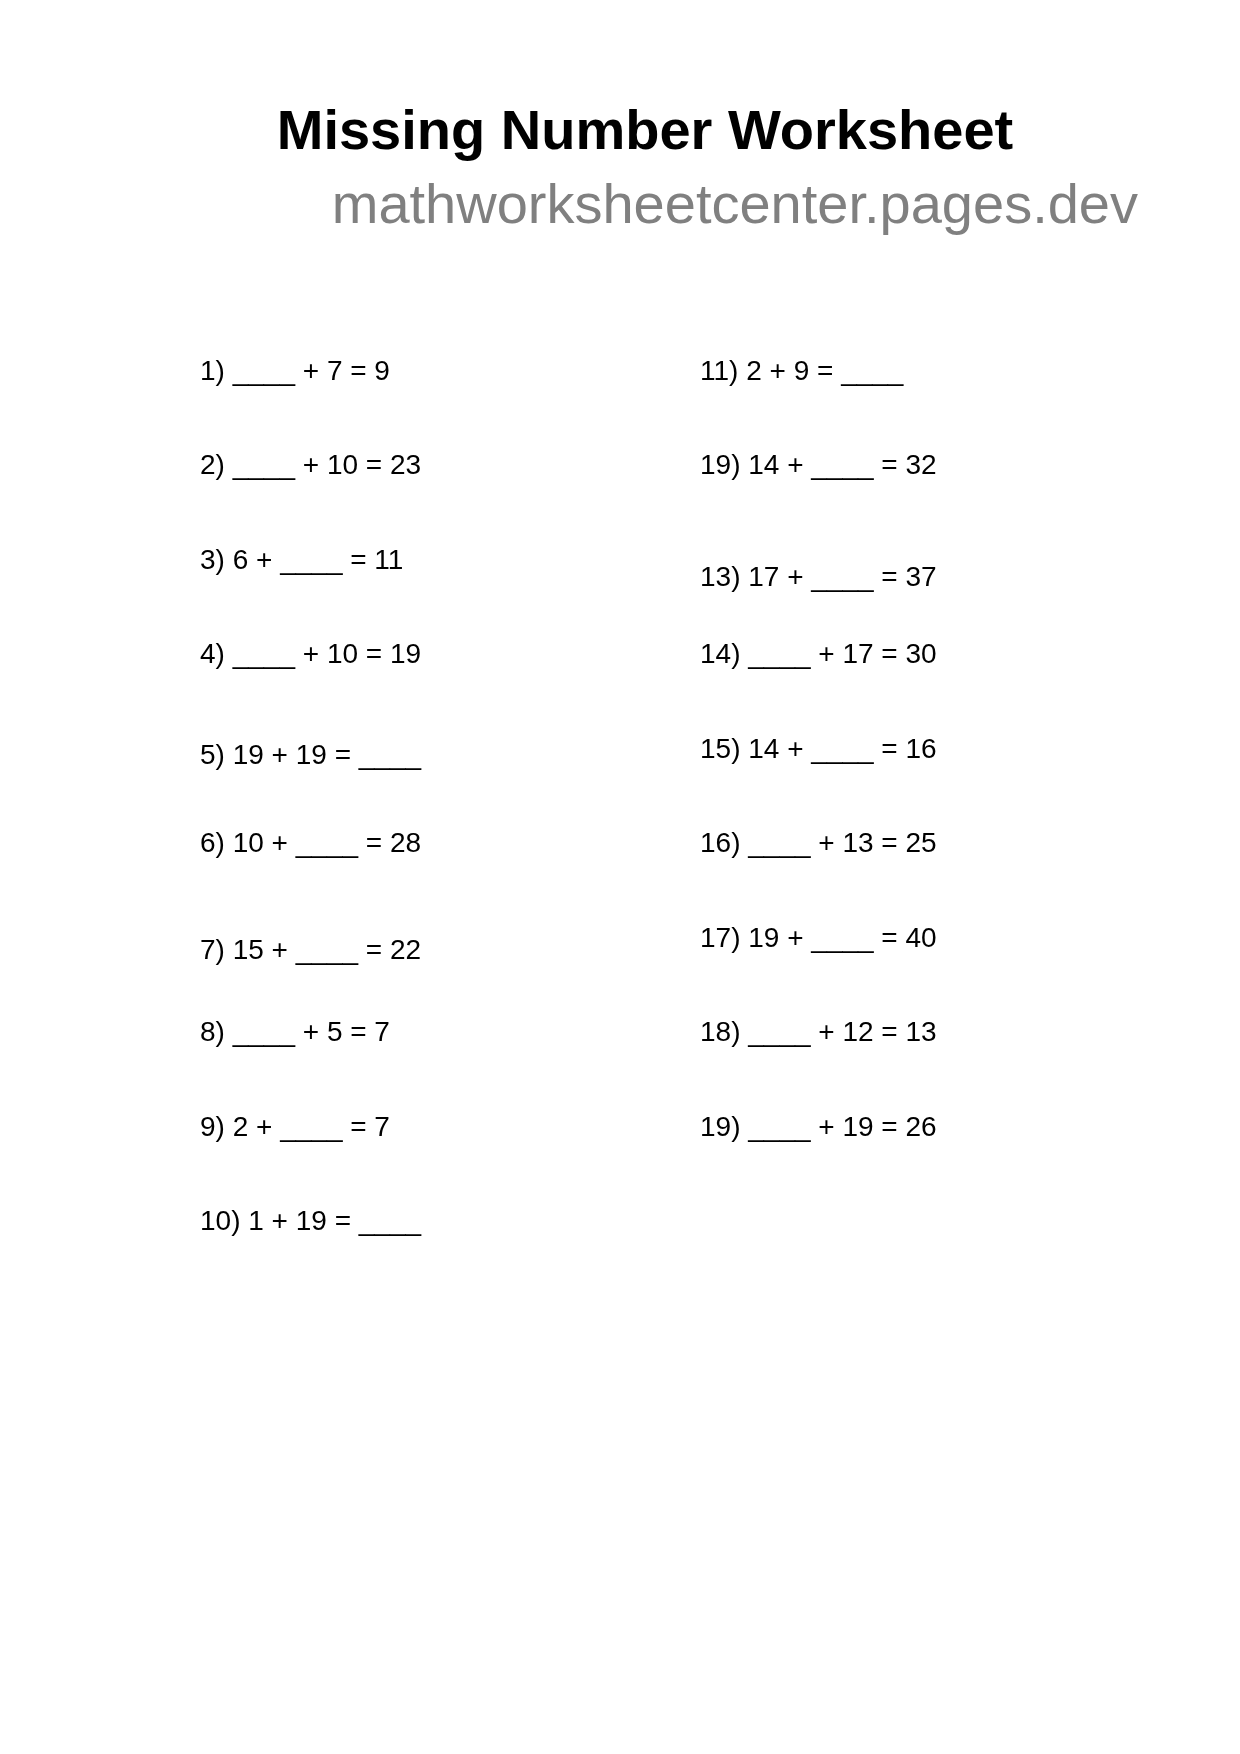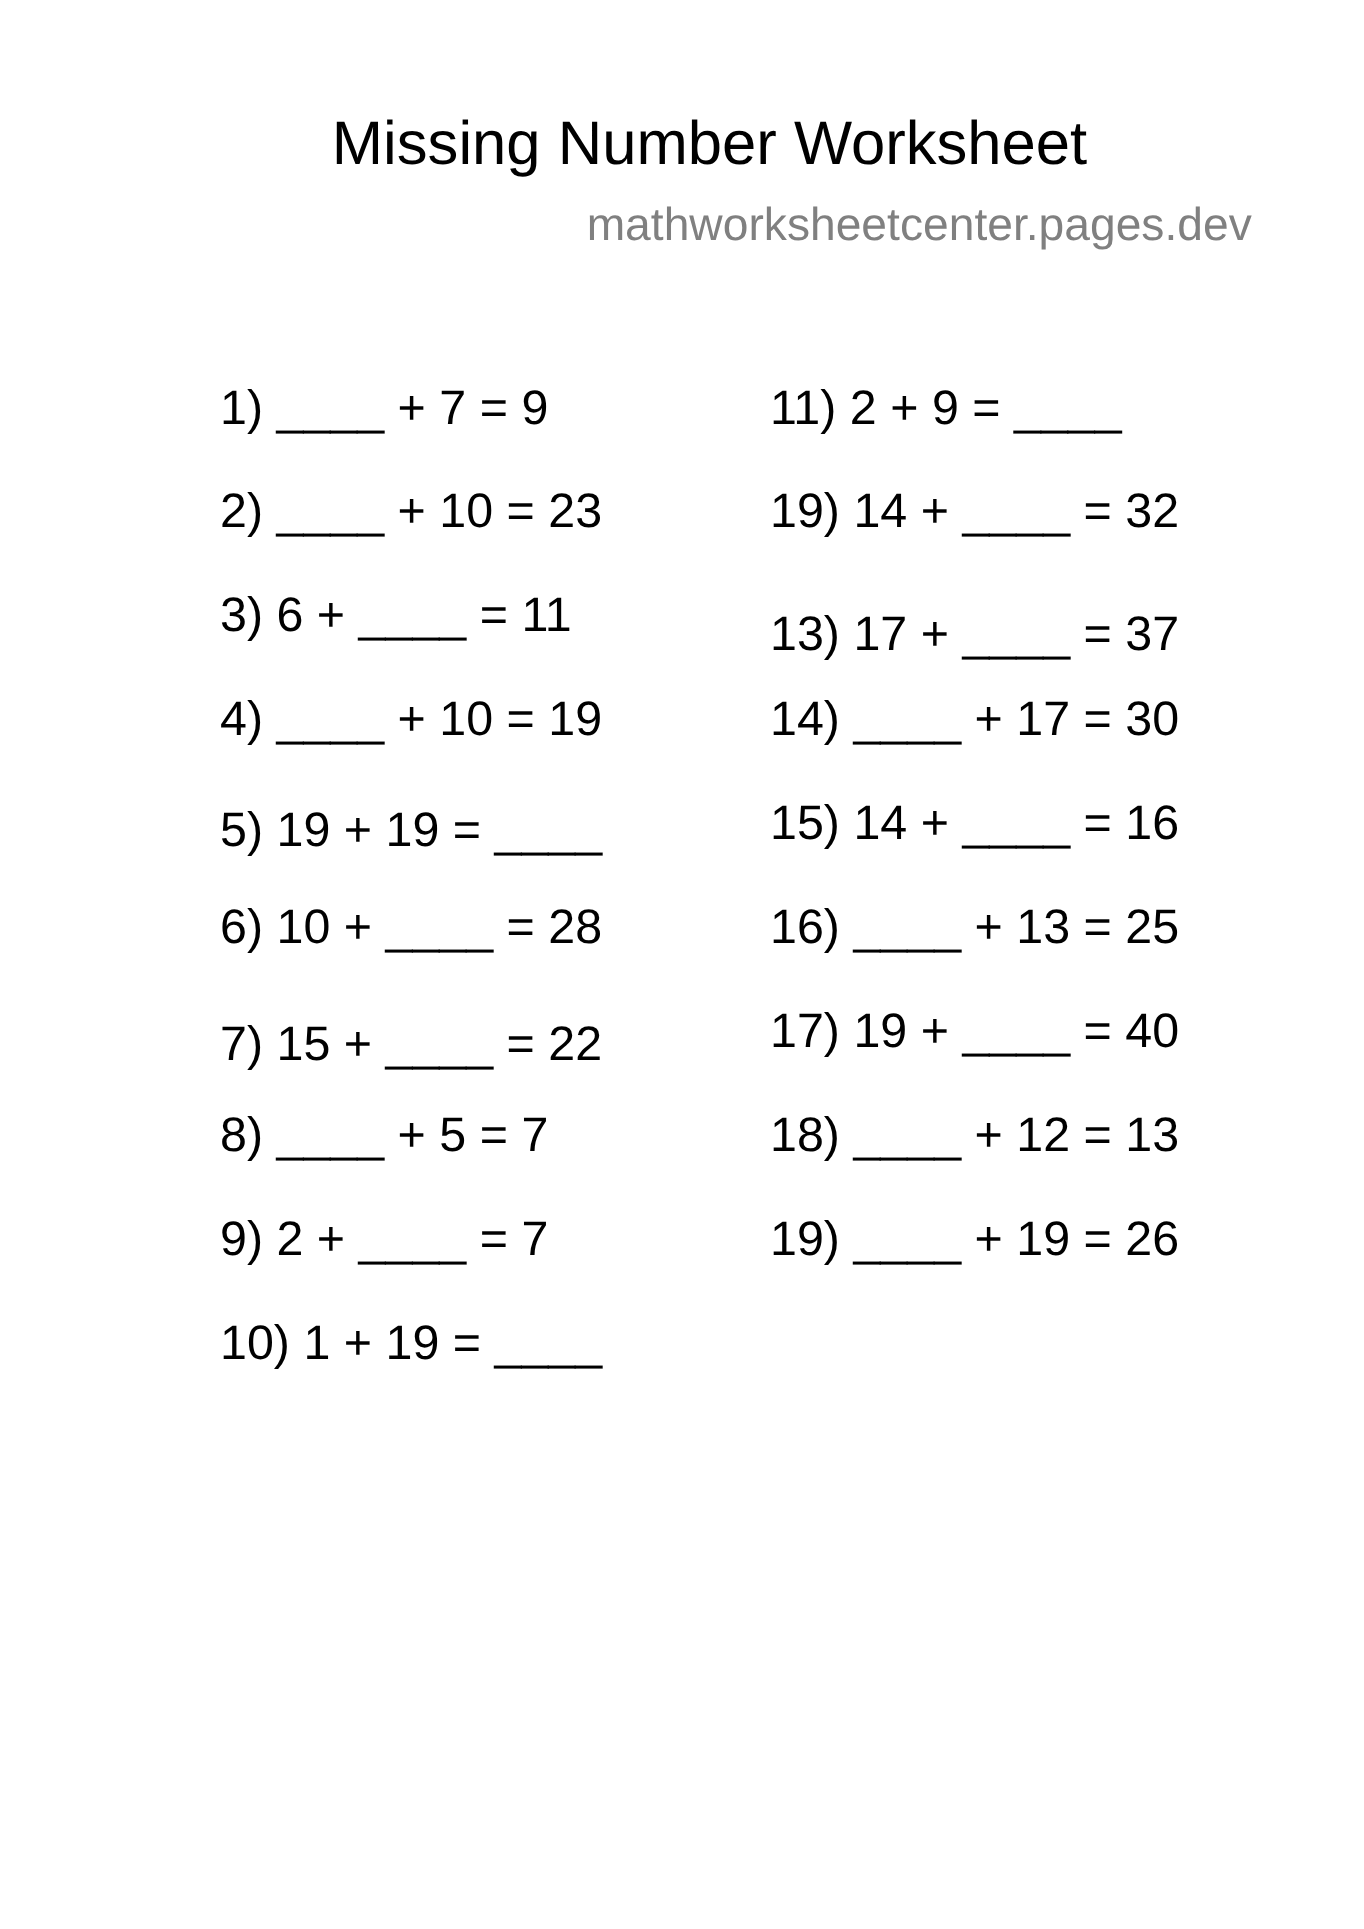--- a/index.html
+++ b/index.html
@@ -3,35 +3,35 @@
   <meta charset="utf-8">
   <style>
     html, body { margin: 0; padding: 0; background: #ffffff; }
     body {
       width: 1240px; height: 1754px; position: relative; overflow: hidden;
       font-family: "Liberation Sans", sans-serif; color: #000;
     }
     .title {
       position: absolute; left: 0; width: 1240px; top: 98px;
       text-align: center; font-size: 56px; line-height: 64px;
-      padding-left: 50px; box-sizing: border-box;
+      padding-left: 50px; box-sizing: border-box; font-weight: bold;
       
     }
     .subtitle {
       position: absolute; left: 0; width: 1138px; top: 180px;
-      text-align: right; font-size: 42px; line-height: 48px; color: #808080;
+      text-align: right; font-size: 56px; line-height: 48px; color: #808080;
     }
     .col {
       position: absolute; top: 346px;
     }
     .col.left { left: 200px; }
     .col.right { left: 700px; }
     .problem {
       position: absolute; left: 0; white-space: pre;
-      font-size: 44px; line-height: 50px;
+      font-size: 28px; line-height: 50px;
     }
   </style>
 </head>
 <body>
 
 <div class="title">Missing Number Worksheet</div>
 <div class="subtitle">mathworksheetcenter.pages.dev</div>
 
 <div class="col left">
   <div class="problem" style="top:0px">1) ____ + 7 = 9</div>

